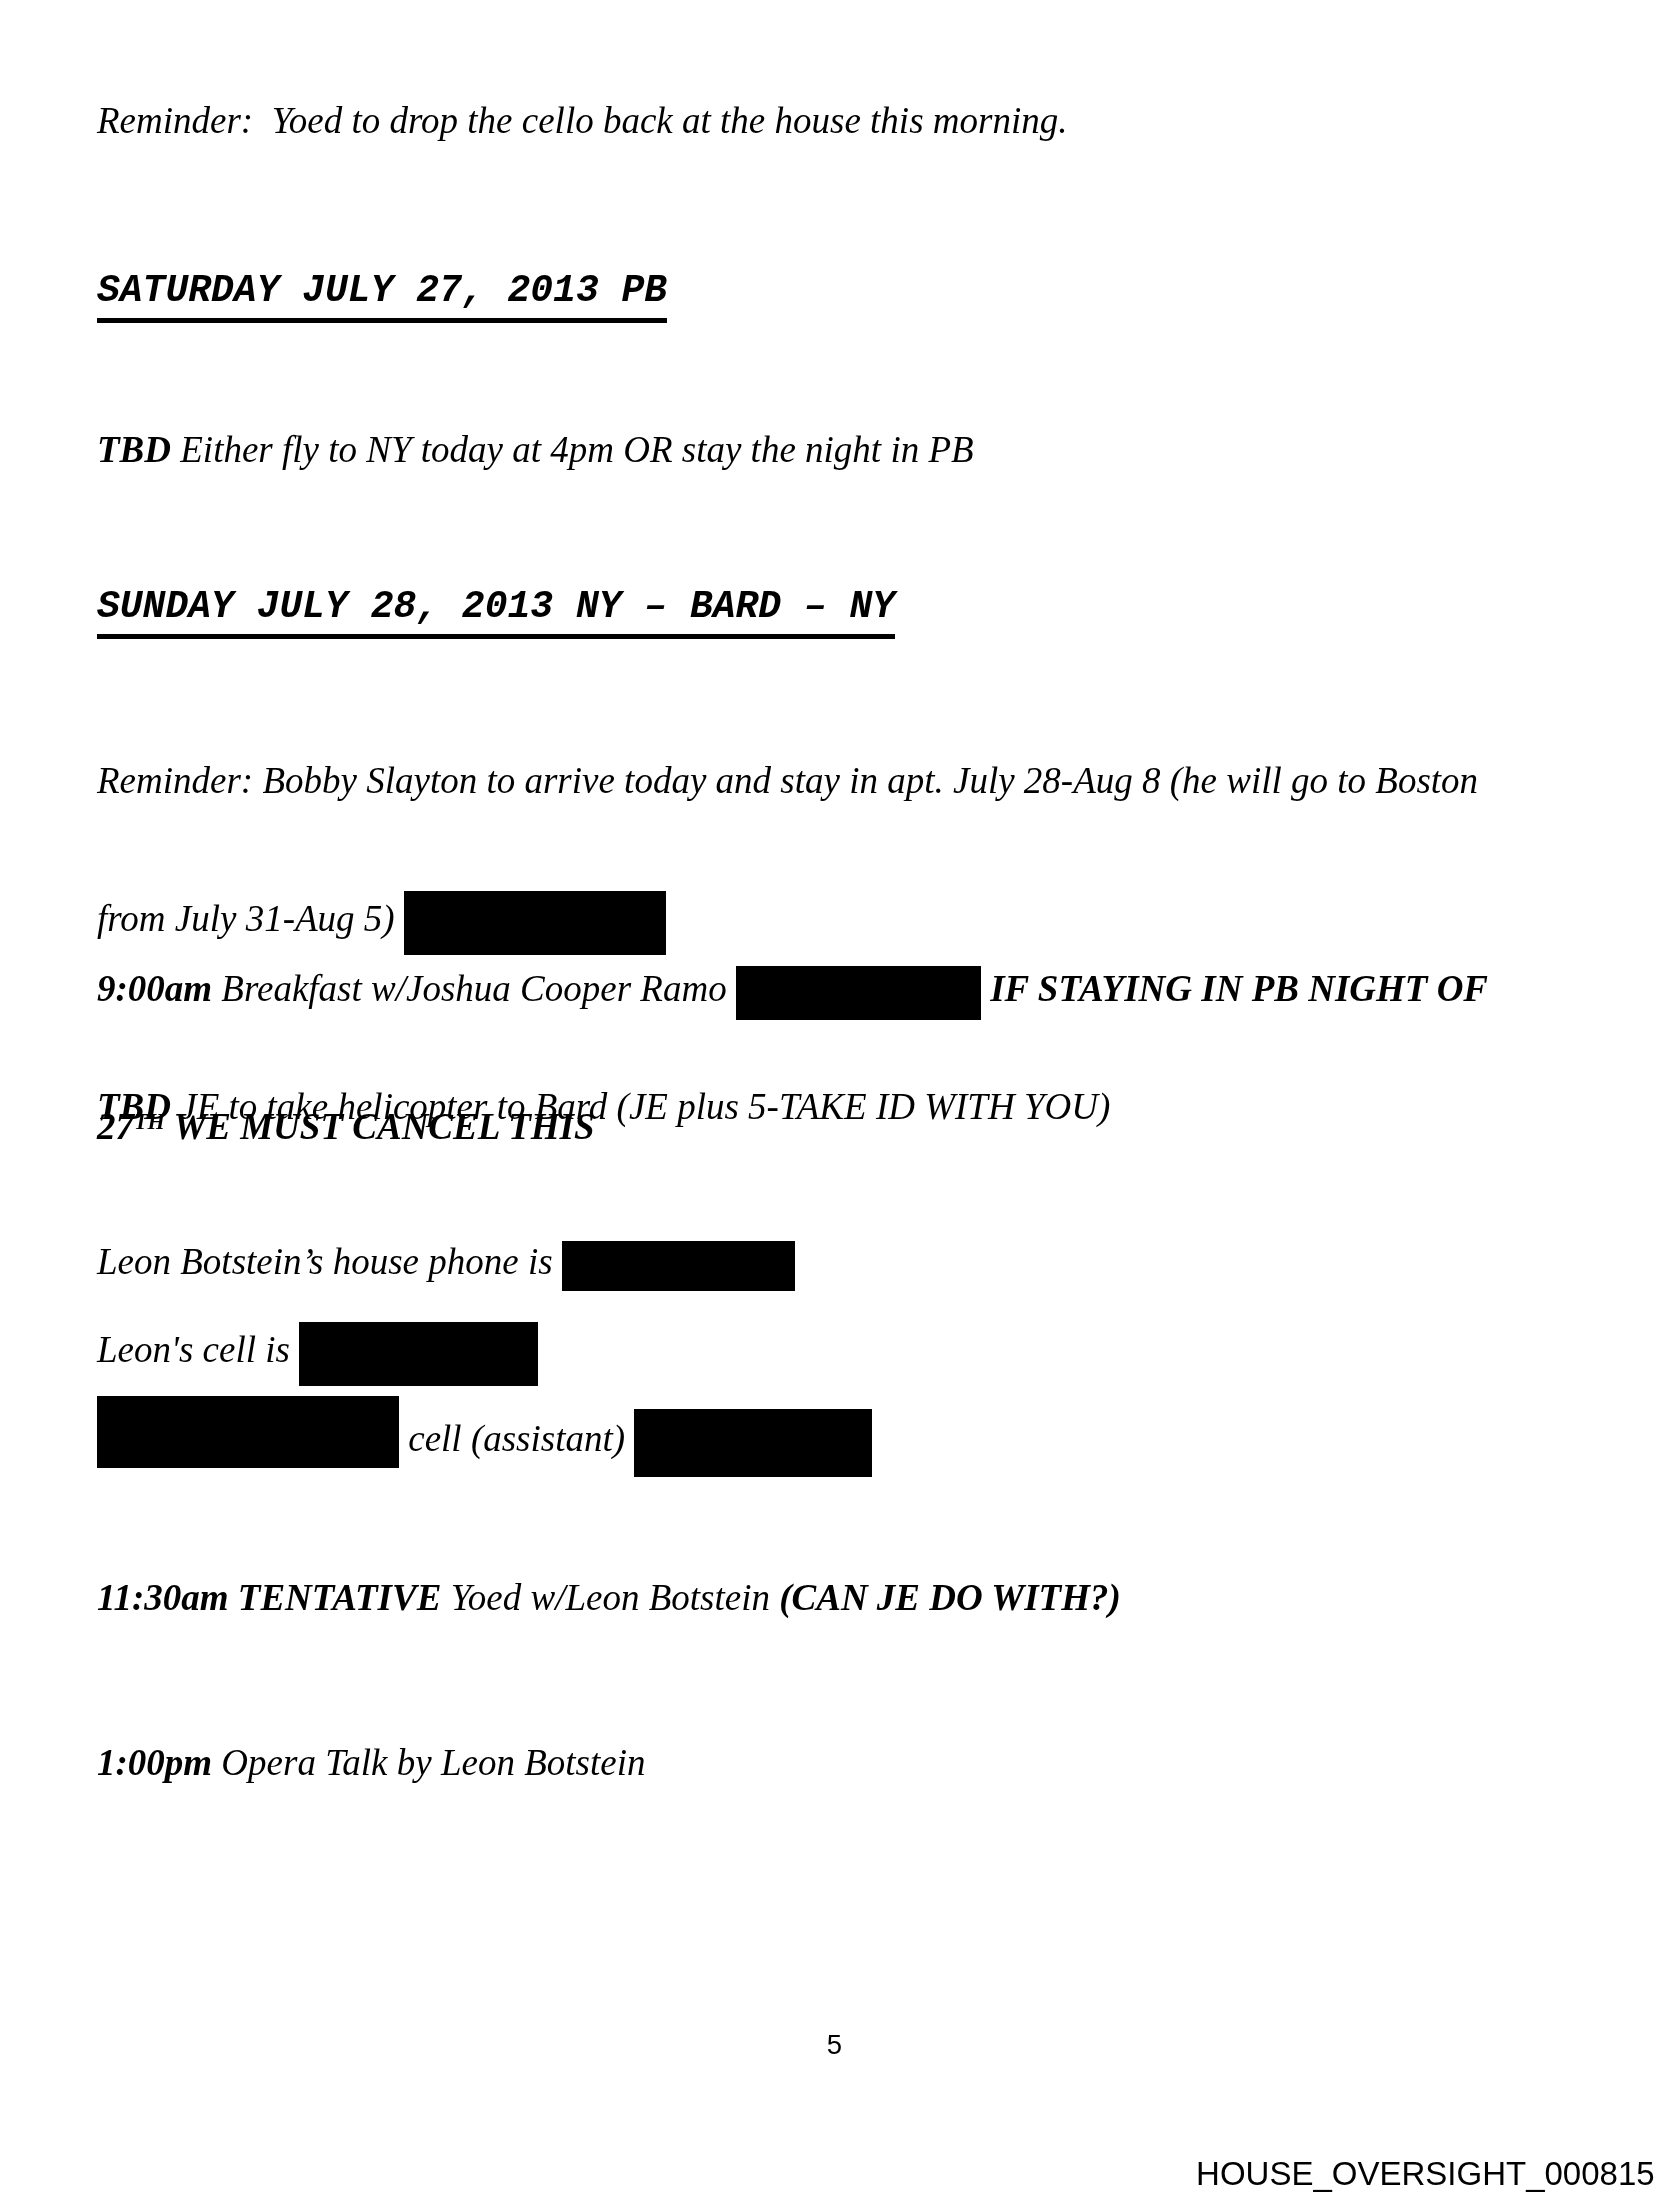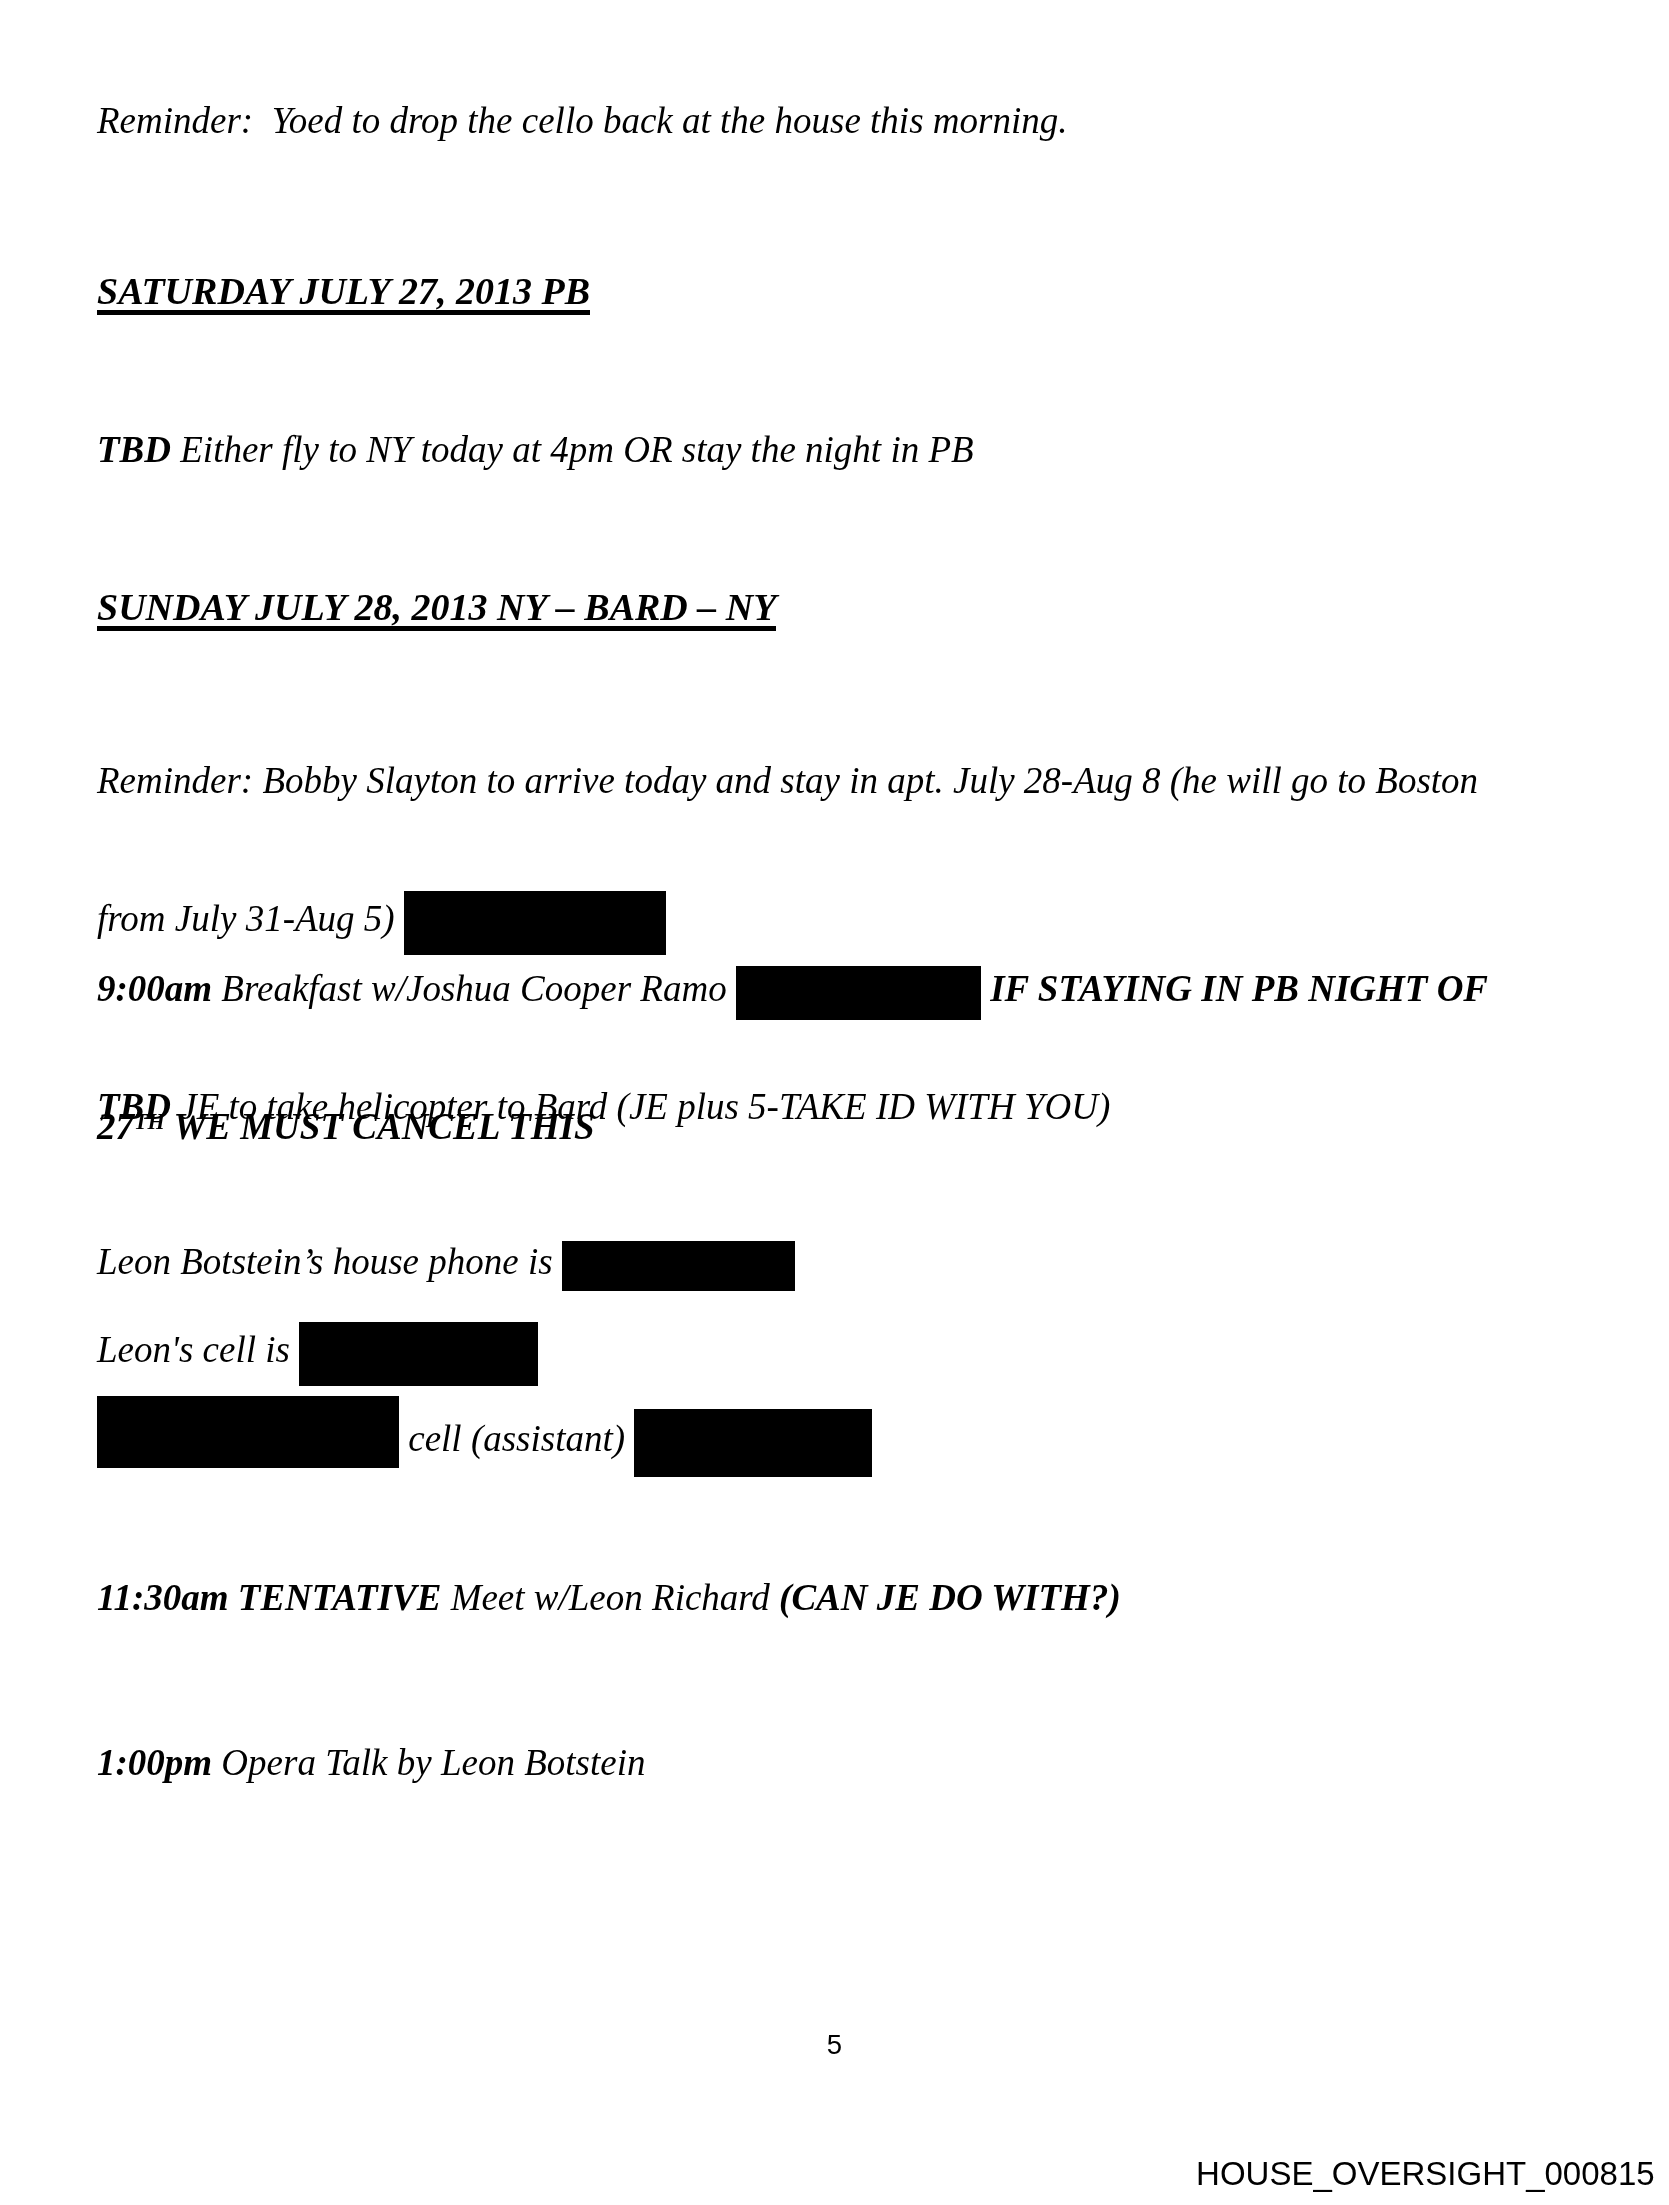--- a/index.html
+++ b/index.html
@@ -31,21 +31,22 @@
     position: absolute;
     left: 97px;
     margin: 0;
     display: inline-block;
     font-style: italic;
     font-weight: bold;
     font-size: 38px;
     line-height: 1.0;
     white-space: pre;
     border-bottom: 5.2px solid #000000;
-    padding-bottom: 0;
+    padding-bottom: 8px;
+    font-family: Liberation Mono, monospace;
   }
   .sup {
     font-size: 0.6em;
     vertical-align: 9.8px;
     line-height: 0;
   }
   .redact {
     display: inline-block;
     background: #000000;
     vertical-align: middle;
@@ -101,21 +102,21 @@
   </div>
 
   <div class="para" style="top:1084px"><span class="b">TBD</span><span> JE to take helicopter to Bard (JE plus 5-TAKE ID WITH YOU)</span></div>
 
   <div class="para" style="top:1239px"><span>Leon Botstein’s house phone is </span><span class="redact r3"></span></div>
 
   <div class="para" style="top:1327px"><span>Leon's cell is </span><span class="redact r4"></span></div>
 
   <div class="para" style="top:1416px"><span class="redact r5"></span><span> cell (assistant) </span><span class="redact r6"></span></div>
 
-  <div class="para" style="top:1575px"><span class="b">11:30am TENTATIVE</span><span> Meet w/Leon Richard </span><span class="b">(CAN JE DO WITH?)</span></div>
+  <div class="para" style="top:1575px"><span class="b">11:30am TENTATIVE</span><span> Yoed w/Leon Botstein </span><span class="b">(CAN JE DO WITH?)</span></div>
 
   <div class="para" style="top:1740px"><span class="b">1:00pm</span><span> Opera Talk by Leon Botstein</span></div>
 
 
   <div class="page-num">5</div>
 
   <div class="bates">HOUSE_OVERSIGHT_000815</div>
 
 </div>
 

